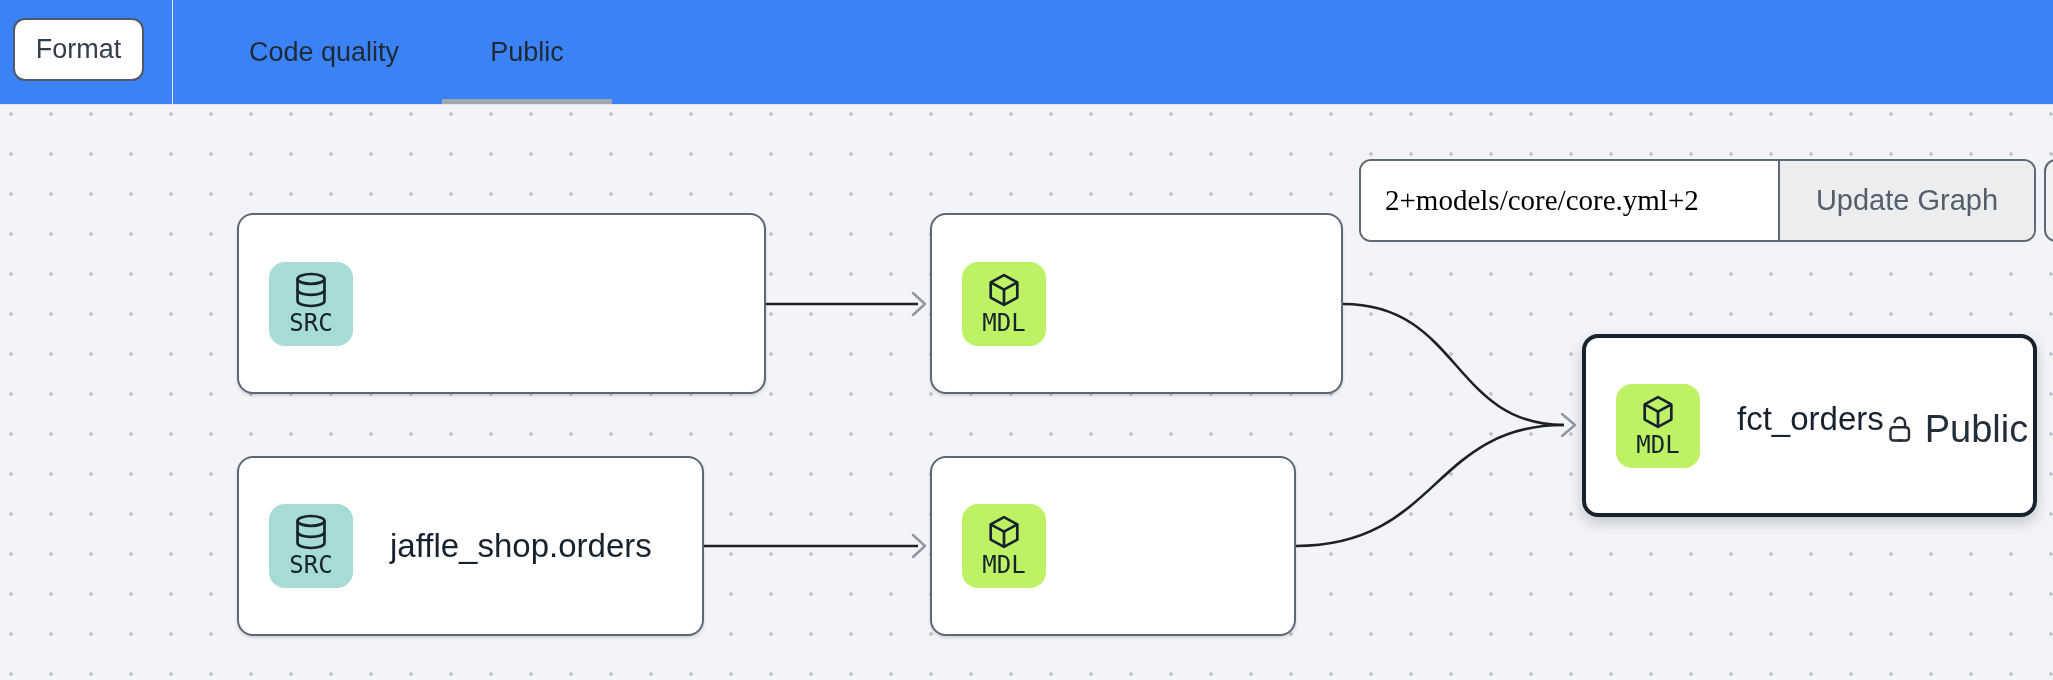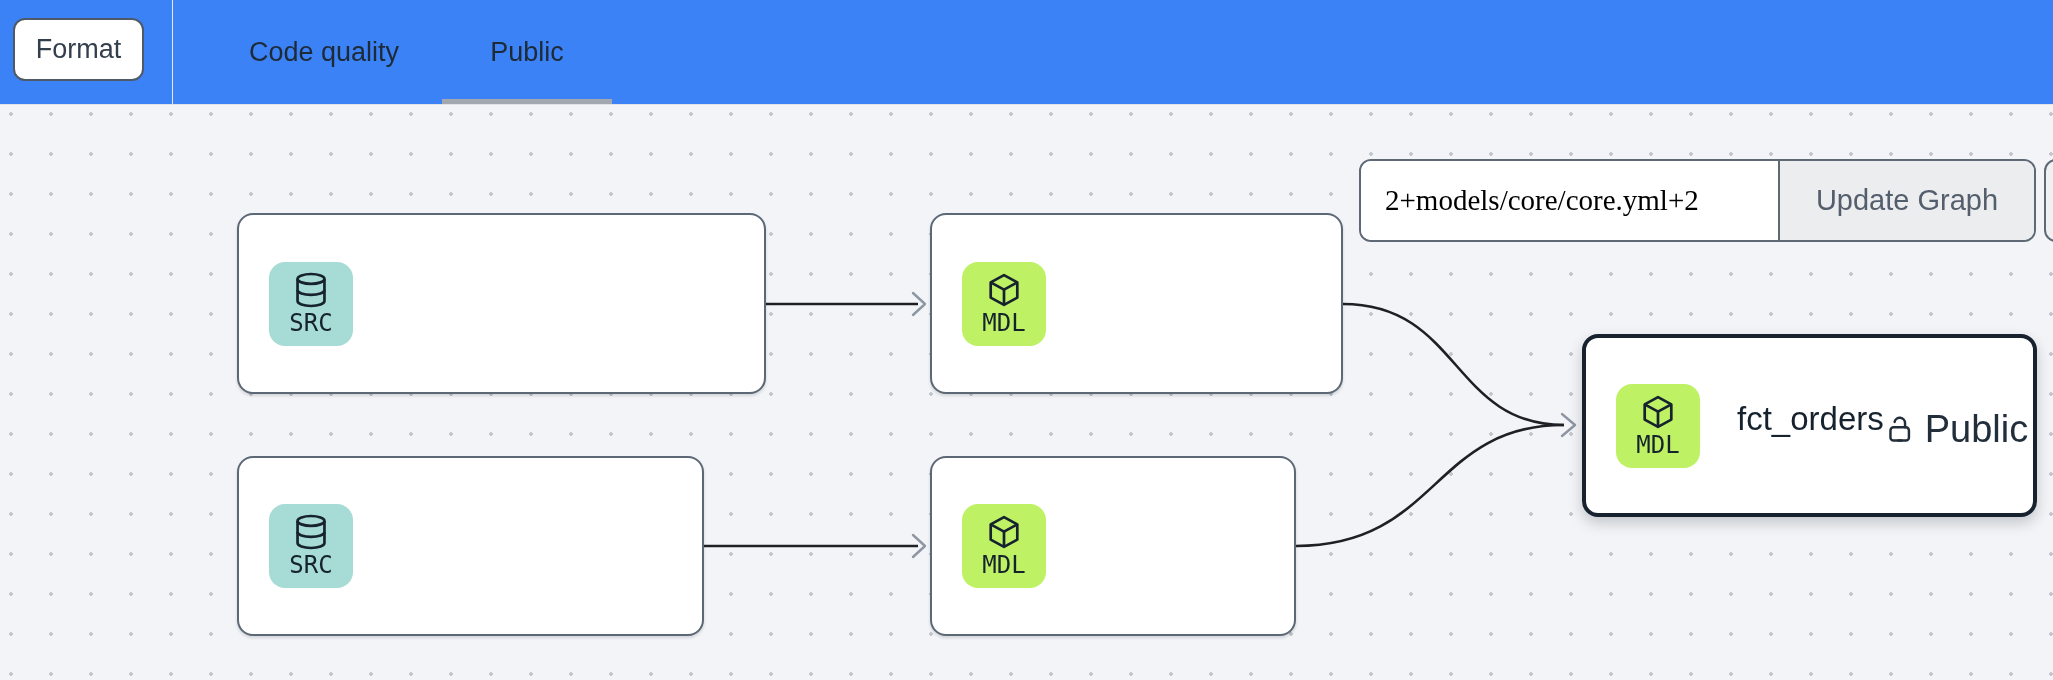--- a/index.html
+++ b/index.html
@@ -141,20 +141,21 @@
 
 <div class="node n3">
   <div class="node-icon teal">
     <svg viewBox="0 0 24 24" fill="none" stroke="currentColor" stroke-width="1.7">
       <ellipse cx="12" cy="5" rx="8.5" ry="3.1"></ellipse>
       <path d="M20.5 5v7c0 1.75-3.8 3.1-8.5 3.1S3.5 13.75 3.5 12V5"></path>
       <path d="M20.5 12v7c0 1.75-3.8 3.1-8.5 3.1S3.5 20.75 3.5 19v-7"></path>
     </svg>
     <span class="type">SRC</span>
   </div>
+  <div class="node-label">jaffle_shop.orders</div>
 </div>
 
 <div class="node n4">
   <div class="node-icon blue">
     <svg viewBox="0 0 24 24" fill="none" stroke="currentColor" stroke-width="1.7" stroke-linejoin="round">
       <path d="M12 2.6l8.4 4.6v9.6L12 21.4l-8.4-4.6V7.2z"></path>
       <path d="M3.6 7.2L12 11.8l8.4-4.6"></path>
       <path d="M12 11.8v9.6"></path>
     </svg>
     <span class="type">MDL</span>

